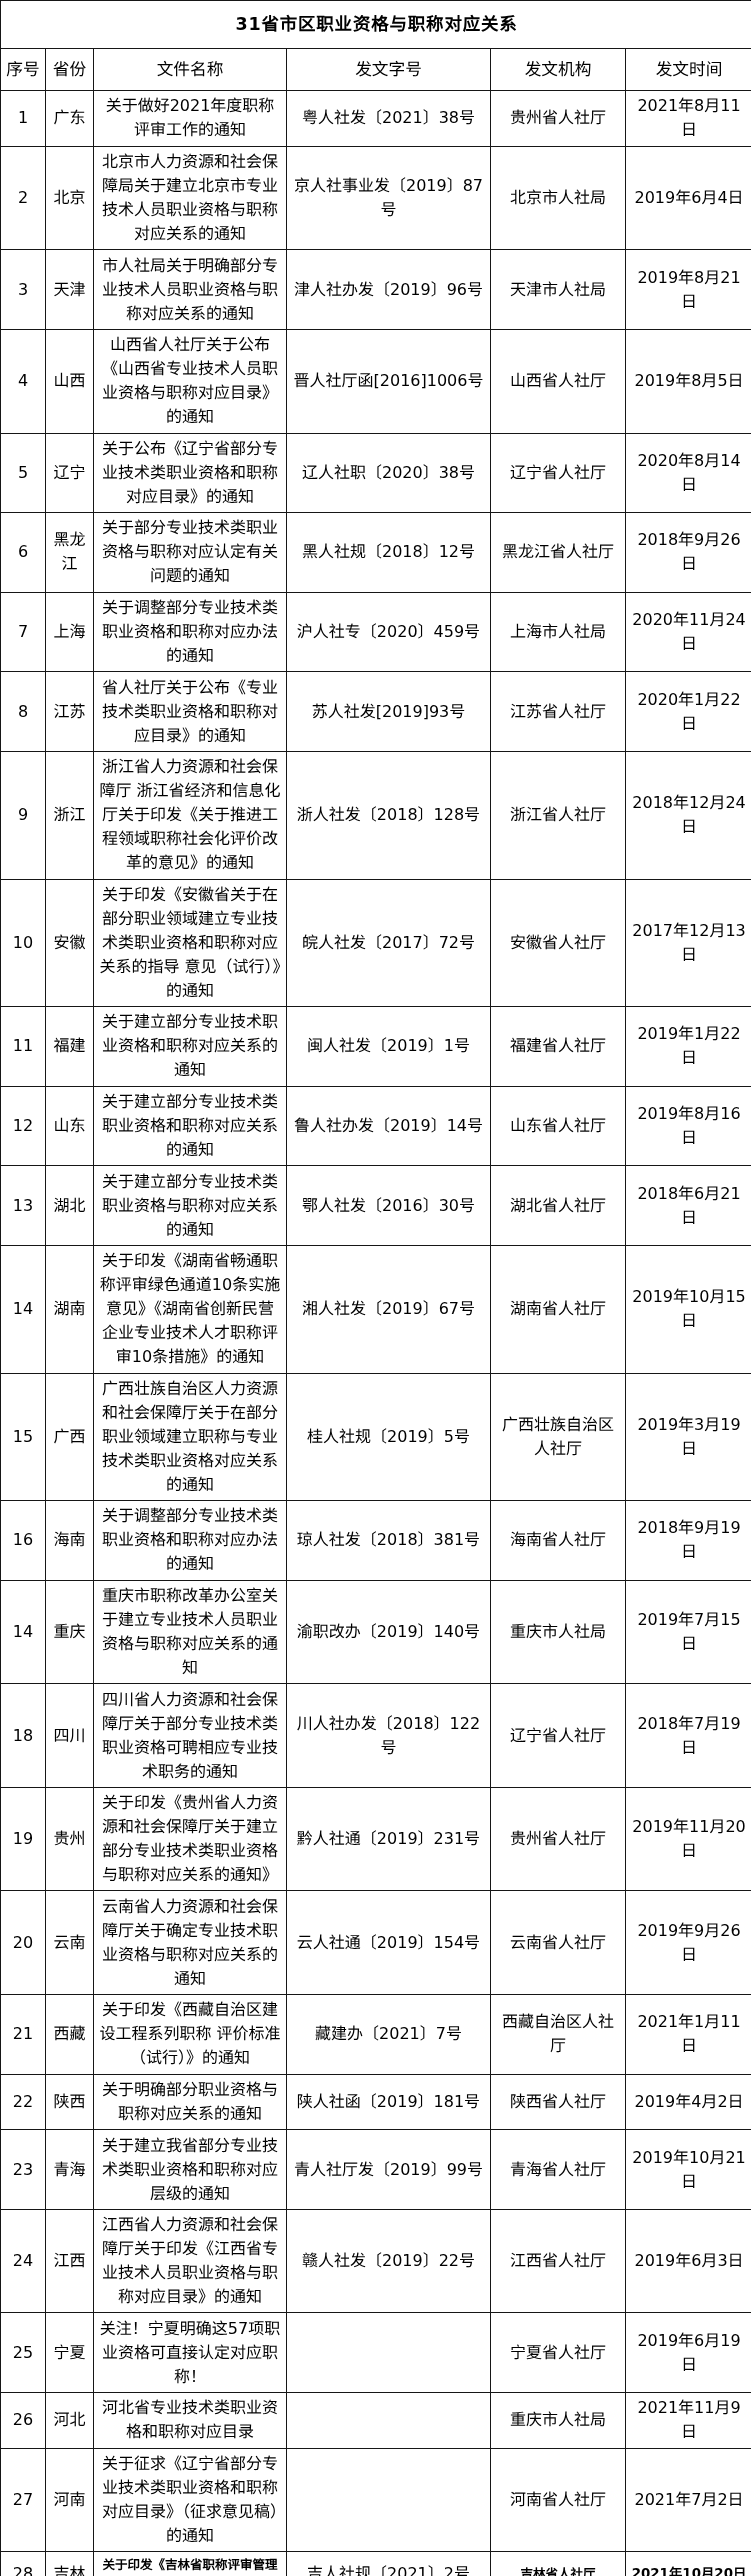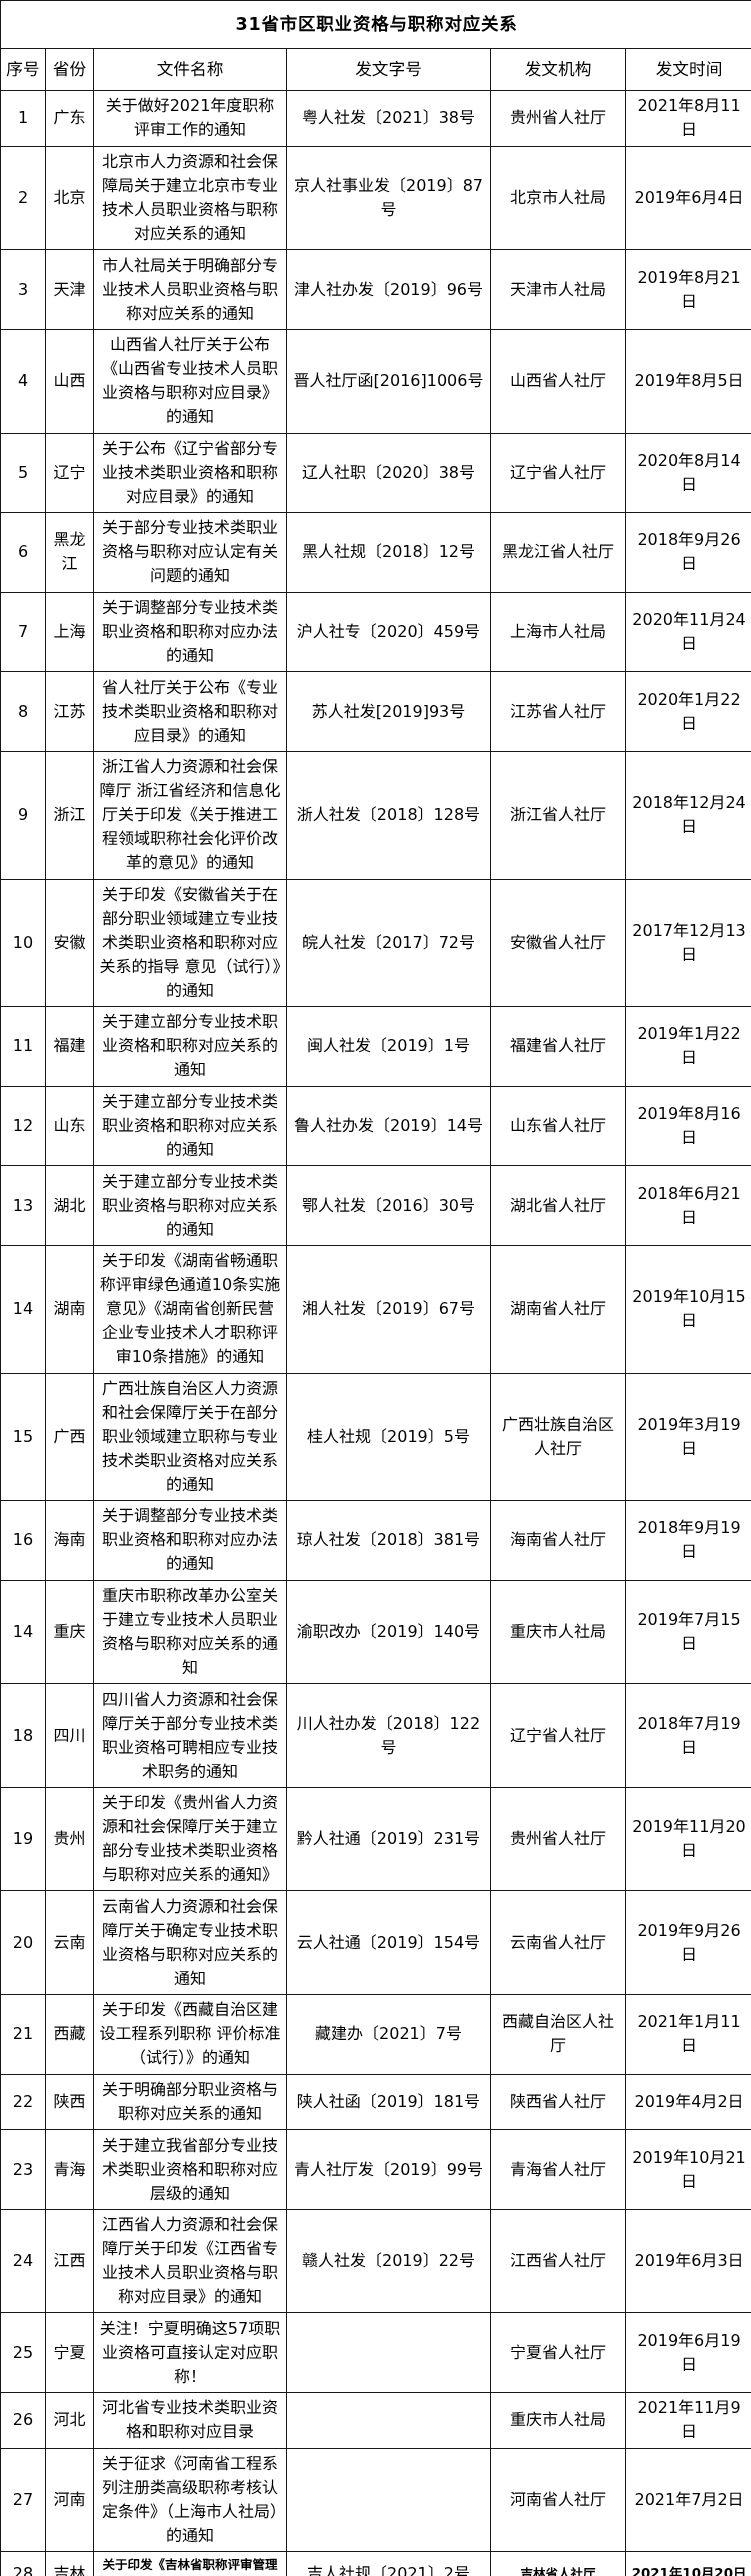--- a/index.html
+++ b/index.html
@@ -327,21 +327,21 @@
     <td class="cell-province">河北</td>
     <td class="cell-document">河北省专业技术类职业资格和职称对应目录</td>
     <td class="cell-number"></td>
     <td class="cell-agency">重庆市人社局</td>
     <td class="cell-date">2021年11月9日</td>
   </tr>
 
   <tr class="data-row">
     <td class="cell-no">27</td>
     <td class="cell-province">河南</td>
-    <td class="cell-document">关于征求《河南省工程系列注册类高级职称考核认定条件》（上海市人社局）的通知</td>
+    <td class="cell-document">关于征求《辽宁省部分专业技术类职业资格和职称对应目录》（征求意见稿）的通知</td>
     <td class="cell-number"></td>
     <td class="cell-agency">河南省人社厅</td>
     <td class="cell-date">2021年7月2日</td>
   </tr>
 
   <tr class="data-row">
     <td class="cell-no">28</td>
     <td class="cell-province">吉林</td>
     <td class="cell-document">关于印发《吉林省职称评审管理暂行办法》的通知</td>
     <td class="cell-number">吉人社规〔2021〕2号</td>

